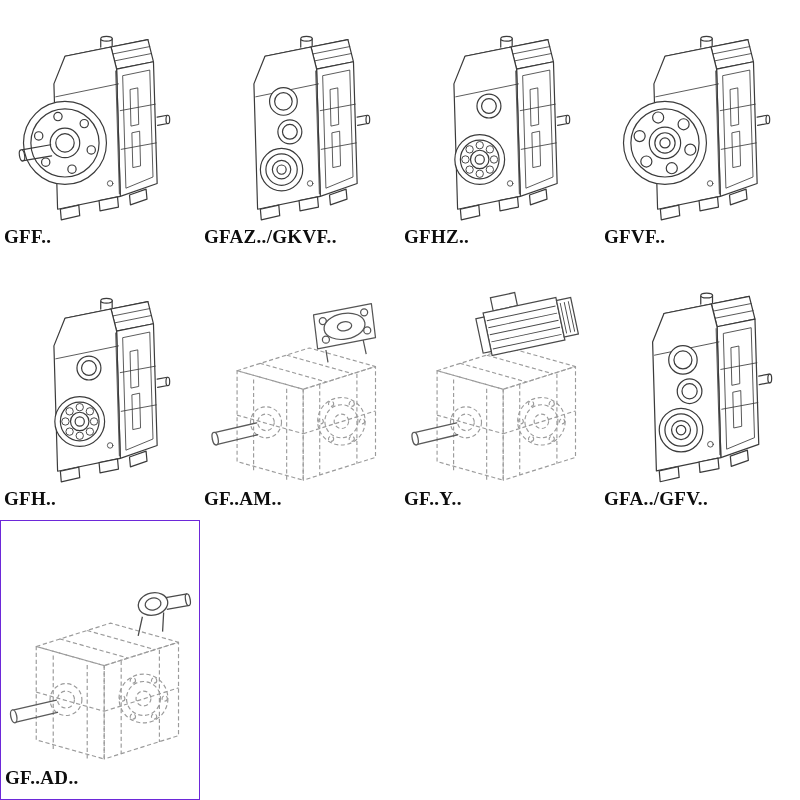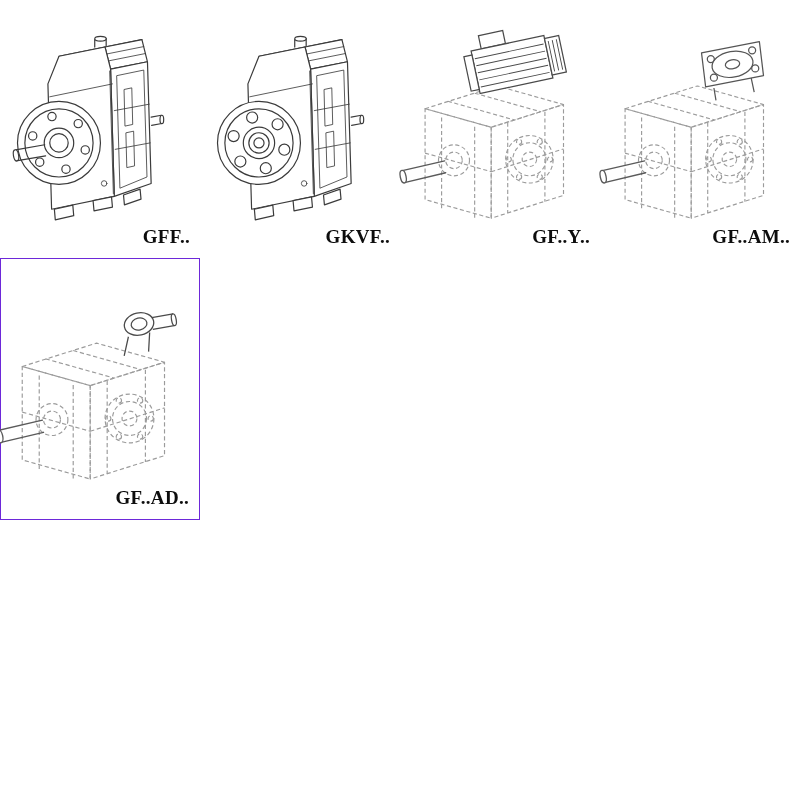--- a/index.html
+++ b/index.html
@@ -1,21 +1,21 @@
 <!DOCTYPE html>
 <html><head>
 <meta charset="utf-8">
 <style>
   * { margin:0; padding:0; box-sizing:border-box; }
   html,body { width:800px; height:800px; background:#ffffff; overflow:hidden;
               font-family:"Liberation Serif", serif; }
   .catalog { display:grid; grid-template-columns:repeat(4,200px);
              grid-template-rows:258px 262px 280px; width:800px; height:800px; }
-  .cell { display:flex; flex-direction:column; align-items:flex-end;
-          justify-content:flex-end; padding:2px 10px 10px; }
+  .cell { display:flex; flex-direction:column; align-items:flex-start;
+          justify-content:flex-end; padding:2px 4px 10px; }
   .cell.boxed { border:1px solid #6d28d9; }
   svg.drawing { display:block; flex:0 1 auto; }
   .label { font-weight:700; font-size:19px; color:#0d0d0d; letter-spacing:.3px;
            white-space:nowrap; margin-top:2px; text-align:center; }
 </style>
 </head>
 <body>
 
 <svg width="0" height="0" style="position:absolute" aria-hidden="true">
   <defs>
@@ -206,46 +206,70 @@
 
 <div class="catalog">
 
   <figure class="cell">
     <svg class="drawing" viewBox="0 0 200 230" width="192" height="212" role="img">
         <use href="#sym-gff"></use>
       </svg>
     <figcaption class="label">GFF..</figcaption>
   </figure>
 
-
+  <figure class="cell">
+    <svg class="drawing" viewBox="0 0 200 230" width="192" height="212" role="img">
+        <use href="#sym-gfaz"></use>
+      </svg>
+    <figcaption class="label">GFAZ../GKVF..</figcaption>
+  </figure>
+
+  <figure class="cell">
+    <svg class="drawing" viewBox="0 0 200 230" width="192" height="212" role="img">
+        <use href="#sym-gfhz"></use>
+      </svg>
+    <figcaption class="label">GFHZ..</figcaption>
+  </figure>
 
   <figure class="cell">
     <svg class="drawing" viewBox="0 0 200 230" width="192" height="212" role="img">
         <use href="#sym-gfhf"></use>
       </svg>
-    <figcaption class="label">GKVF..</figcaption>
-  </figure>
-
-
+    <figcaption class="label">GFVF..</figcaption>
+  </figure>
+
+  <figure class="cell">
+    <svg class="drawing" viewBox="0 0 200 230" width="192" height="212" role="img">
+        <use href="#sym-gfhz"></use>
+      </svg>
+    <figcaption class="label">GFH..</figcaption>
+  </figure>
+
+
+  <figure class="cell">
+    <svg class="drawing" viewBox="0 0 200 230" width="198" height="216" role="img">
+        <use href="#sym-dam"></use>
+      </svg>
+    <figcaption class="label">GF..AM..</figcaption>
+  </figure>
 
   <figure class="cell">
     <svg class="drawing" viewBox="0 0 200 230" width="198" height="216" role="img">
         <use href="#sym-dy"></use>
       </svg>
     <figcaption class="label">GF..Y..</figcaption>
   </figure>
 
-  <figure class="cell">
-    <svg class="drawing" viewBox="0 0 200 230" width="198" height="216" role="img">
-        <use href="#sym-dam"></use>
-      </svg>
-    <figcaption class="label">GF..AM..</figcaption>
-  </figure>
-
-
+
+  <figure class="cell">
+    <svg class="drawing" viewBox="0 0 200 230" width="192" height="218" role="img">
+        <use href="#sym-gfaz"></use>
+      </svg>
+    <figcaption class="label">GFA../GFV..</figcaption>
+  </figure>
 
 
   <figure class="cell boxed">
     <svg class="drawing" viewBox="0 0 200 230" width="198" height="222" role="img">
         <use href="#sym-dad"></use>
       </svg>
     <figcaption class="label">GF..AD..</figcaption>
   </figure>
 
 </div>

